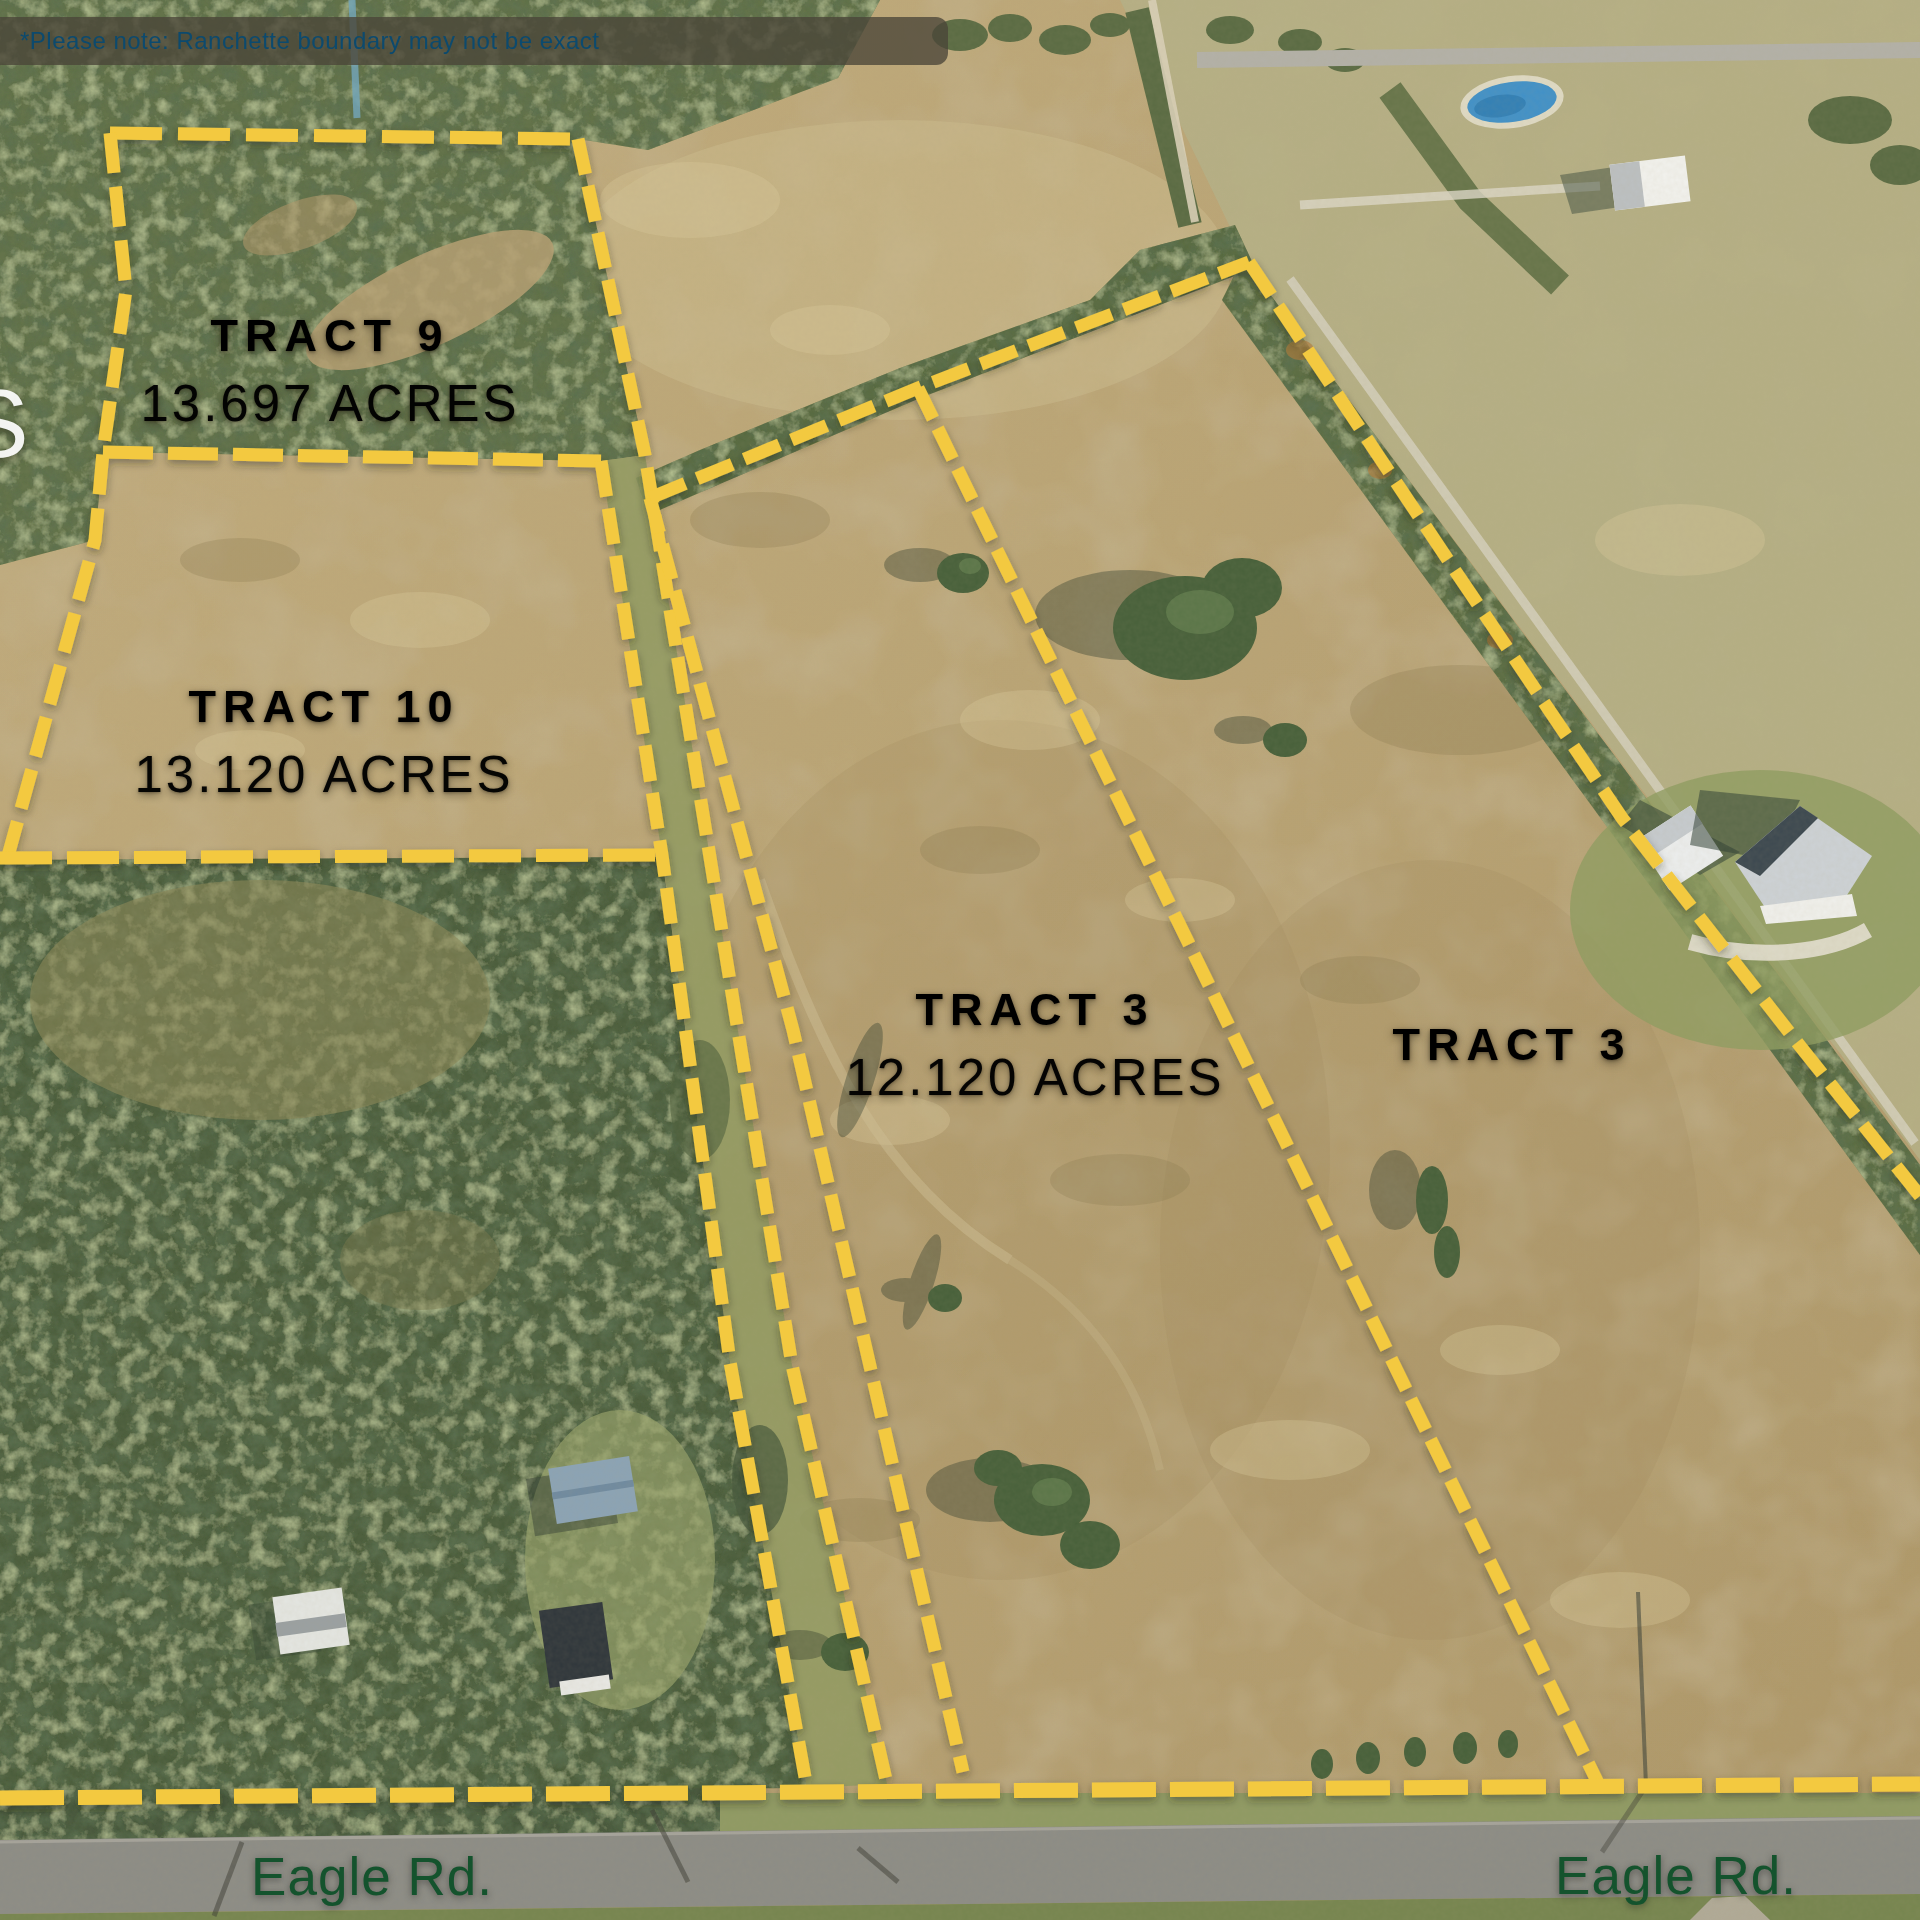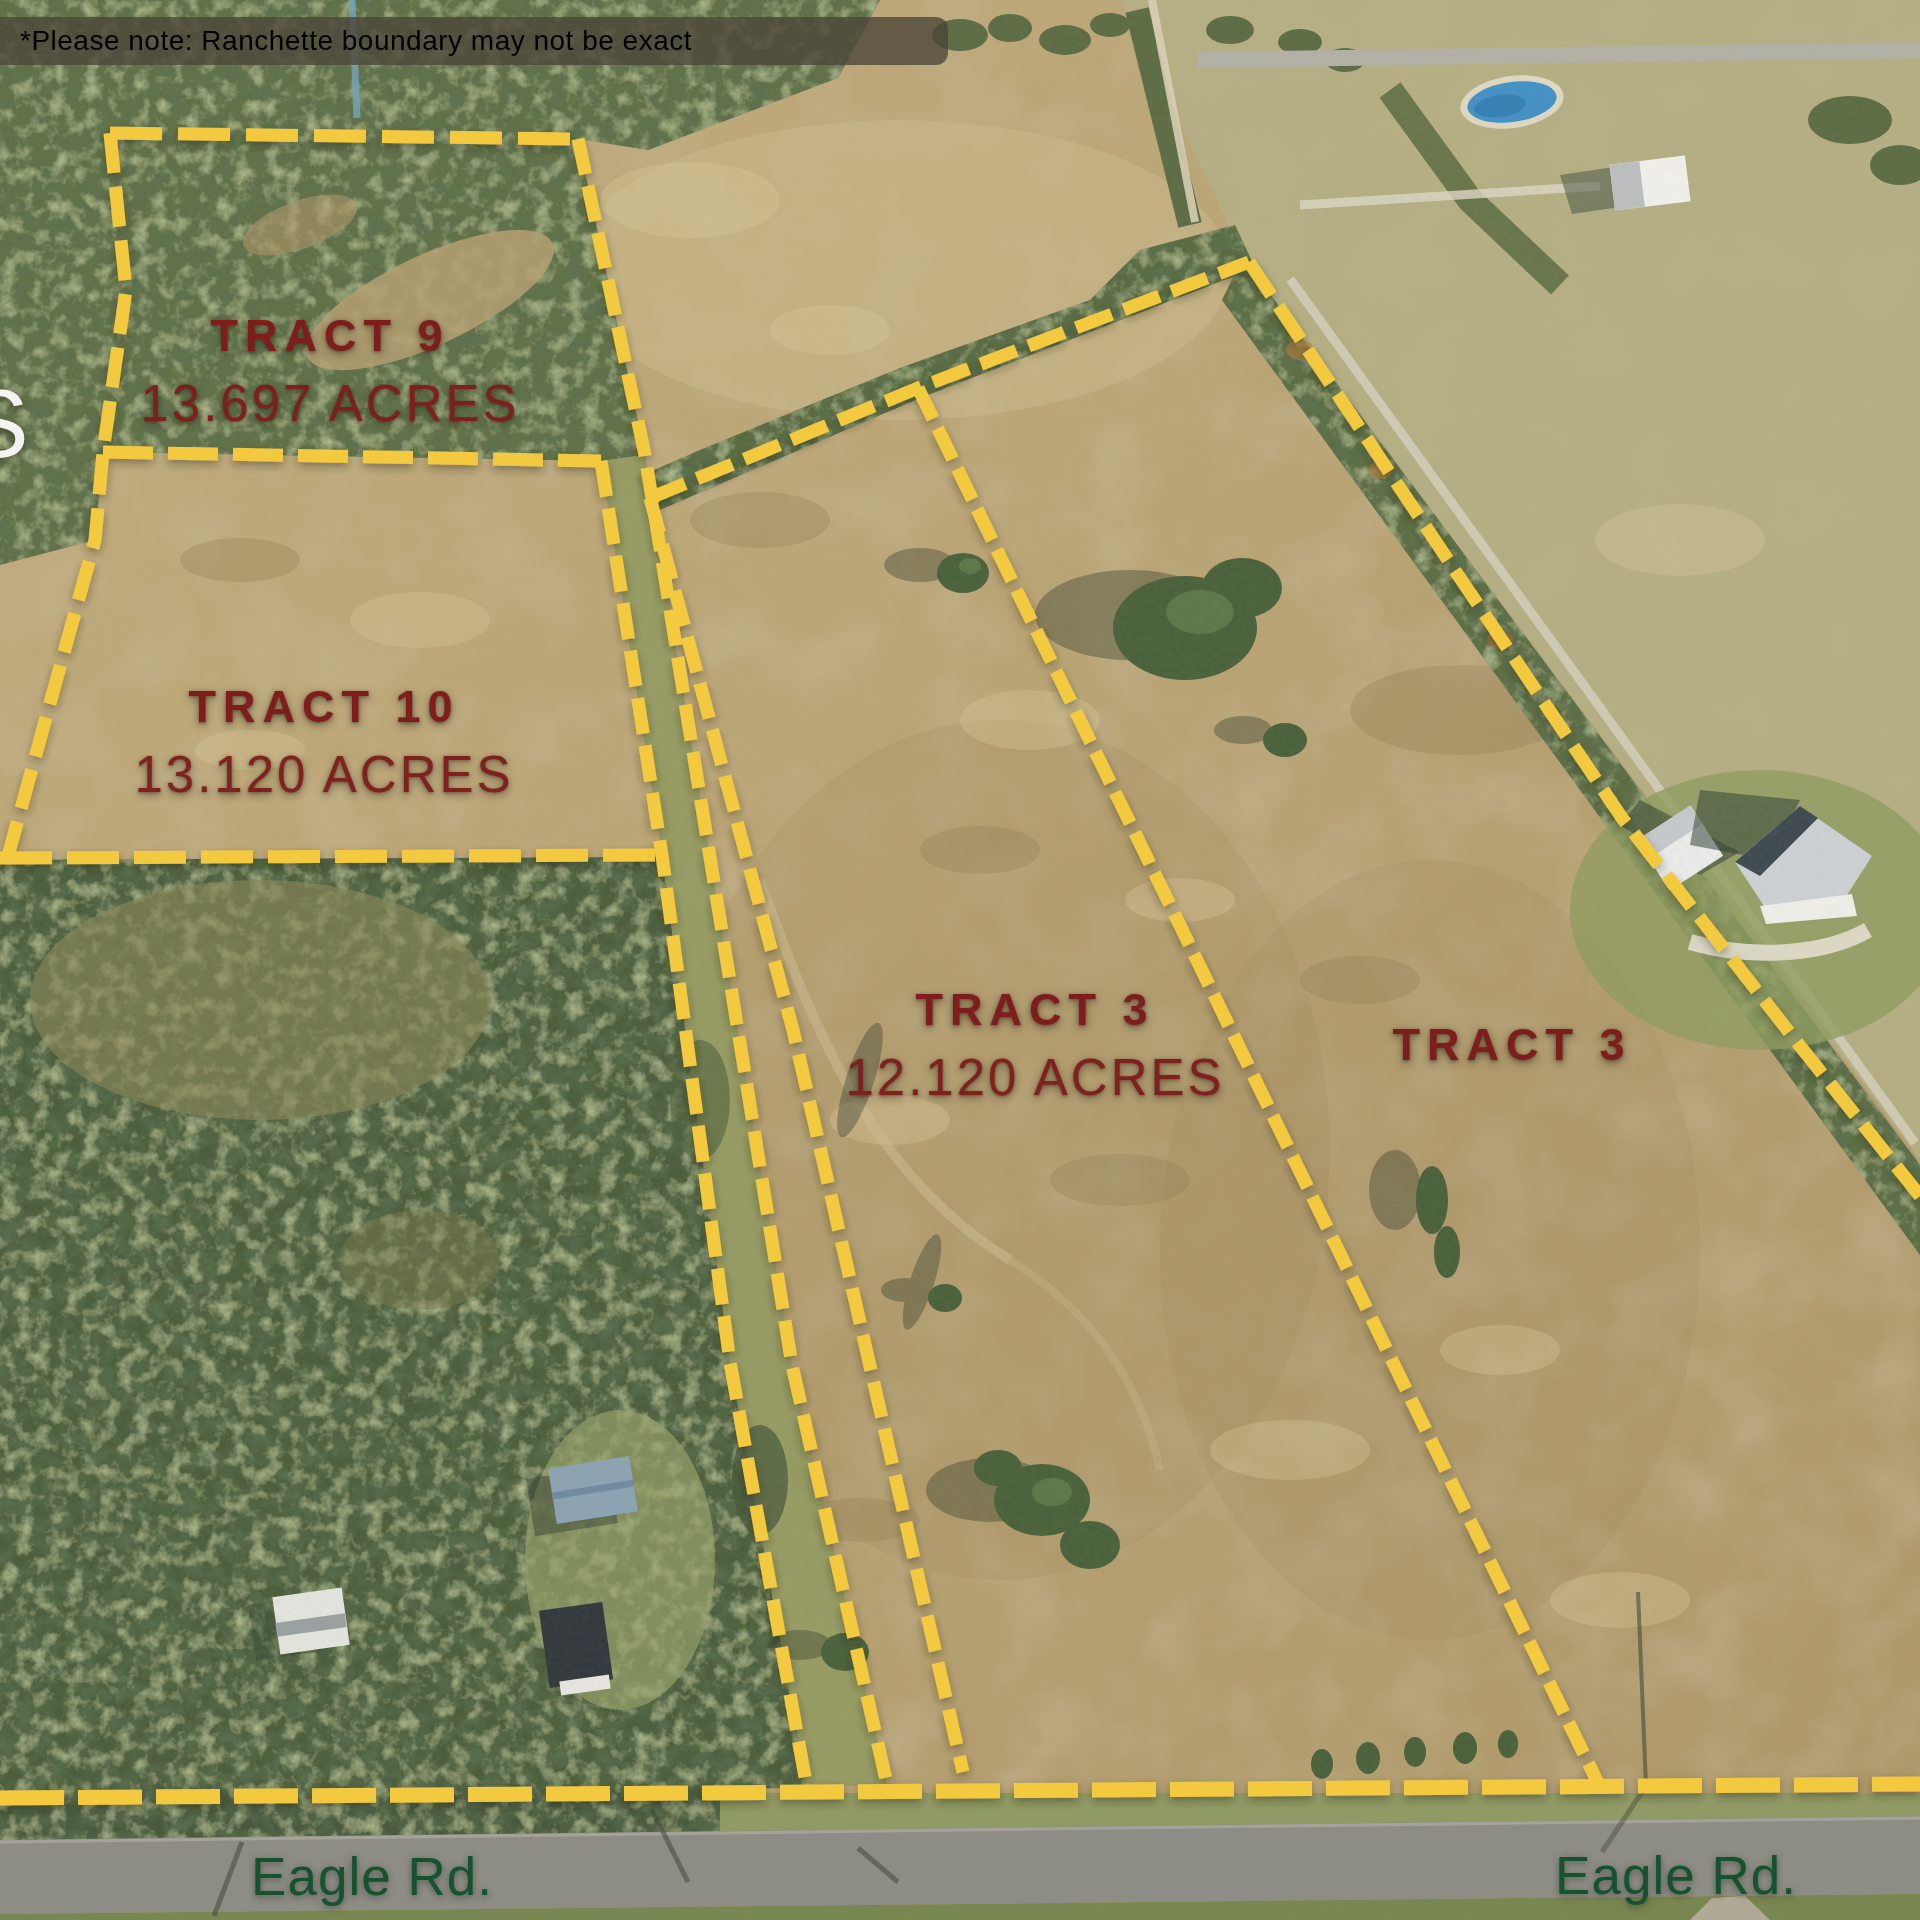--- a/index.html
+++ b/index.html
@@ -1,32 +1,32 @@
 <!DOCTYPE html>
 <html><head>
 <meta charset="utf-8">
 <style>
   html,body{margin:0;padding:0;background:#b7a173;}
   .stage{
     position:relative;width:1920px;height:1920px;overflow:hidden;
     font-family:"Liberation Sans", sans-serif;
   }
   .stage svg{position:absolute;left:0;top:0;}
-  .label{position:absolute;transform:translate(-50%,-50%);color:#7f1d1d;text-align:center;
+  .label{position:absolute;transform:translate(-50%,-50%);color:#000000;text-align:center;
          white-space:nowrap;z-index:5;
          text-shadow:0 3px 9px rgba(40,33,18,.55),0 1px 3px rgba(40,33,18,.45);}
   .tname{font-weight:700;font-size:45px;letter-spacing:7px;}
   .tacres{font-weight:400;font-size:51px;letter-spacing:3px;opacity:.97;margin-top:12px;}
   .roadlabel{position:absolute;transform:translate(-50%,-50%);color:#14532d;font-size:53px;
          letter-spacing:1px;z-index:5;white-space:nowrap;
          text-shadow:0 2px 7px rgba(30,30,28,.5);}
   .disclaimer{position:absolute;left:0;top:17px;height:48px;width:948px;z-index:6;
          background:rgba(74,69,56,.78);border-radius:0 12px 12px 0;
          display:flex;align-items:center;padding-left:20px;box-sizing:border-box;}
-  .disclaimer span{color:#000000;font-size:28px;letter-spacing:.5px;}
+  .disclaimer span{color:#0c4a6e;font-size:24px;letter-spacing:.5px;}
   .edge-letter{position:absolute;left:-36px;top:368px;color:rgba(255,255,255,.93);
          font-size:97px;z-index:5;text-shadow:0 3px 8px rgba(40,33,18,.5);}
 </style>
 </head>
 <body>
 
 <div class="stage">
 
 <svg width="1920" height="1920" viewBox="0 0 1920 1920">
   <defs>

